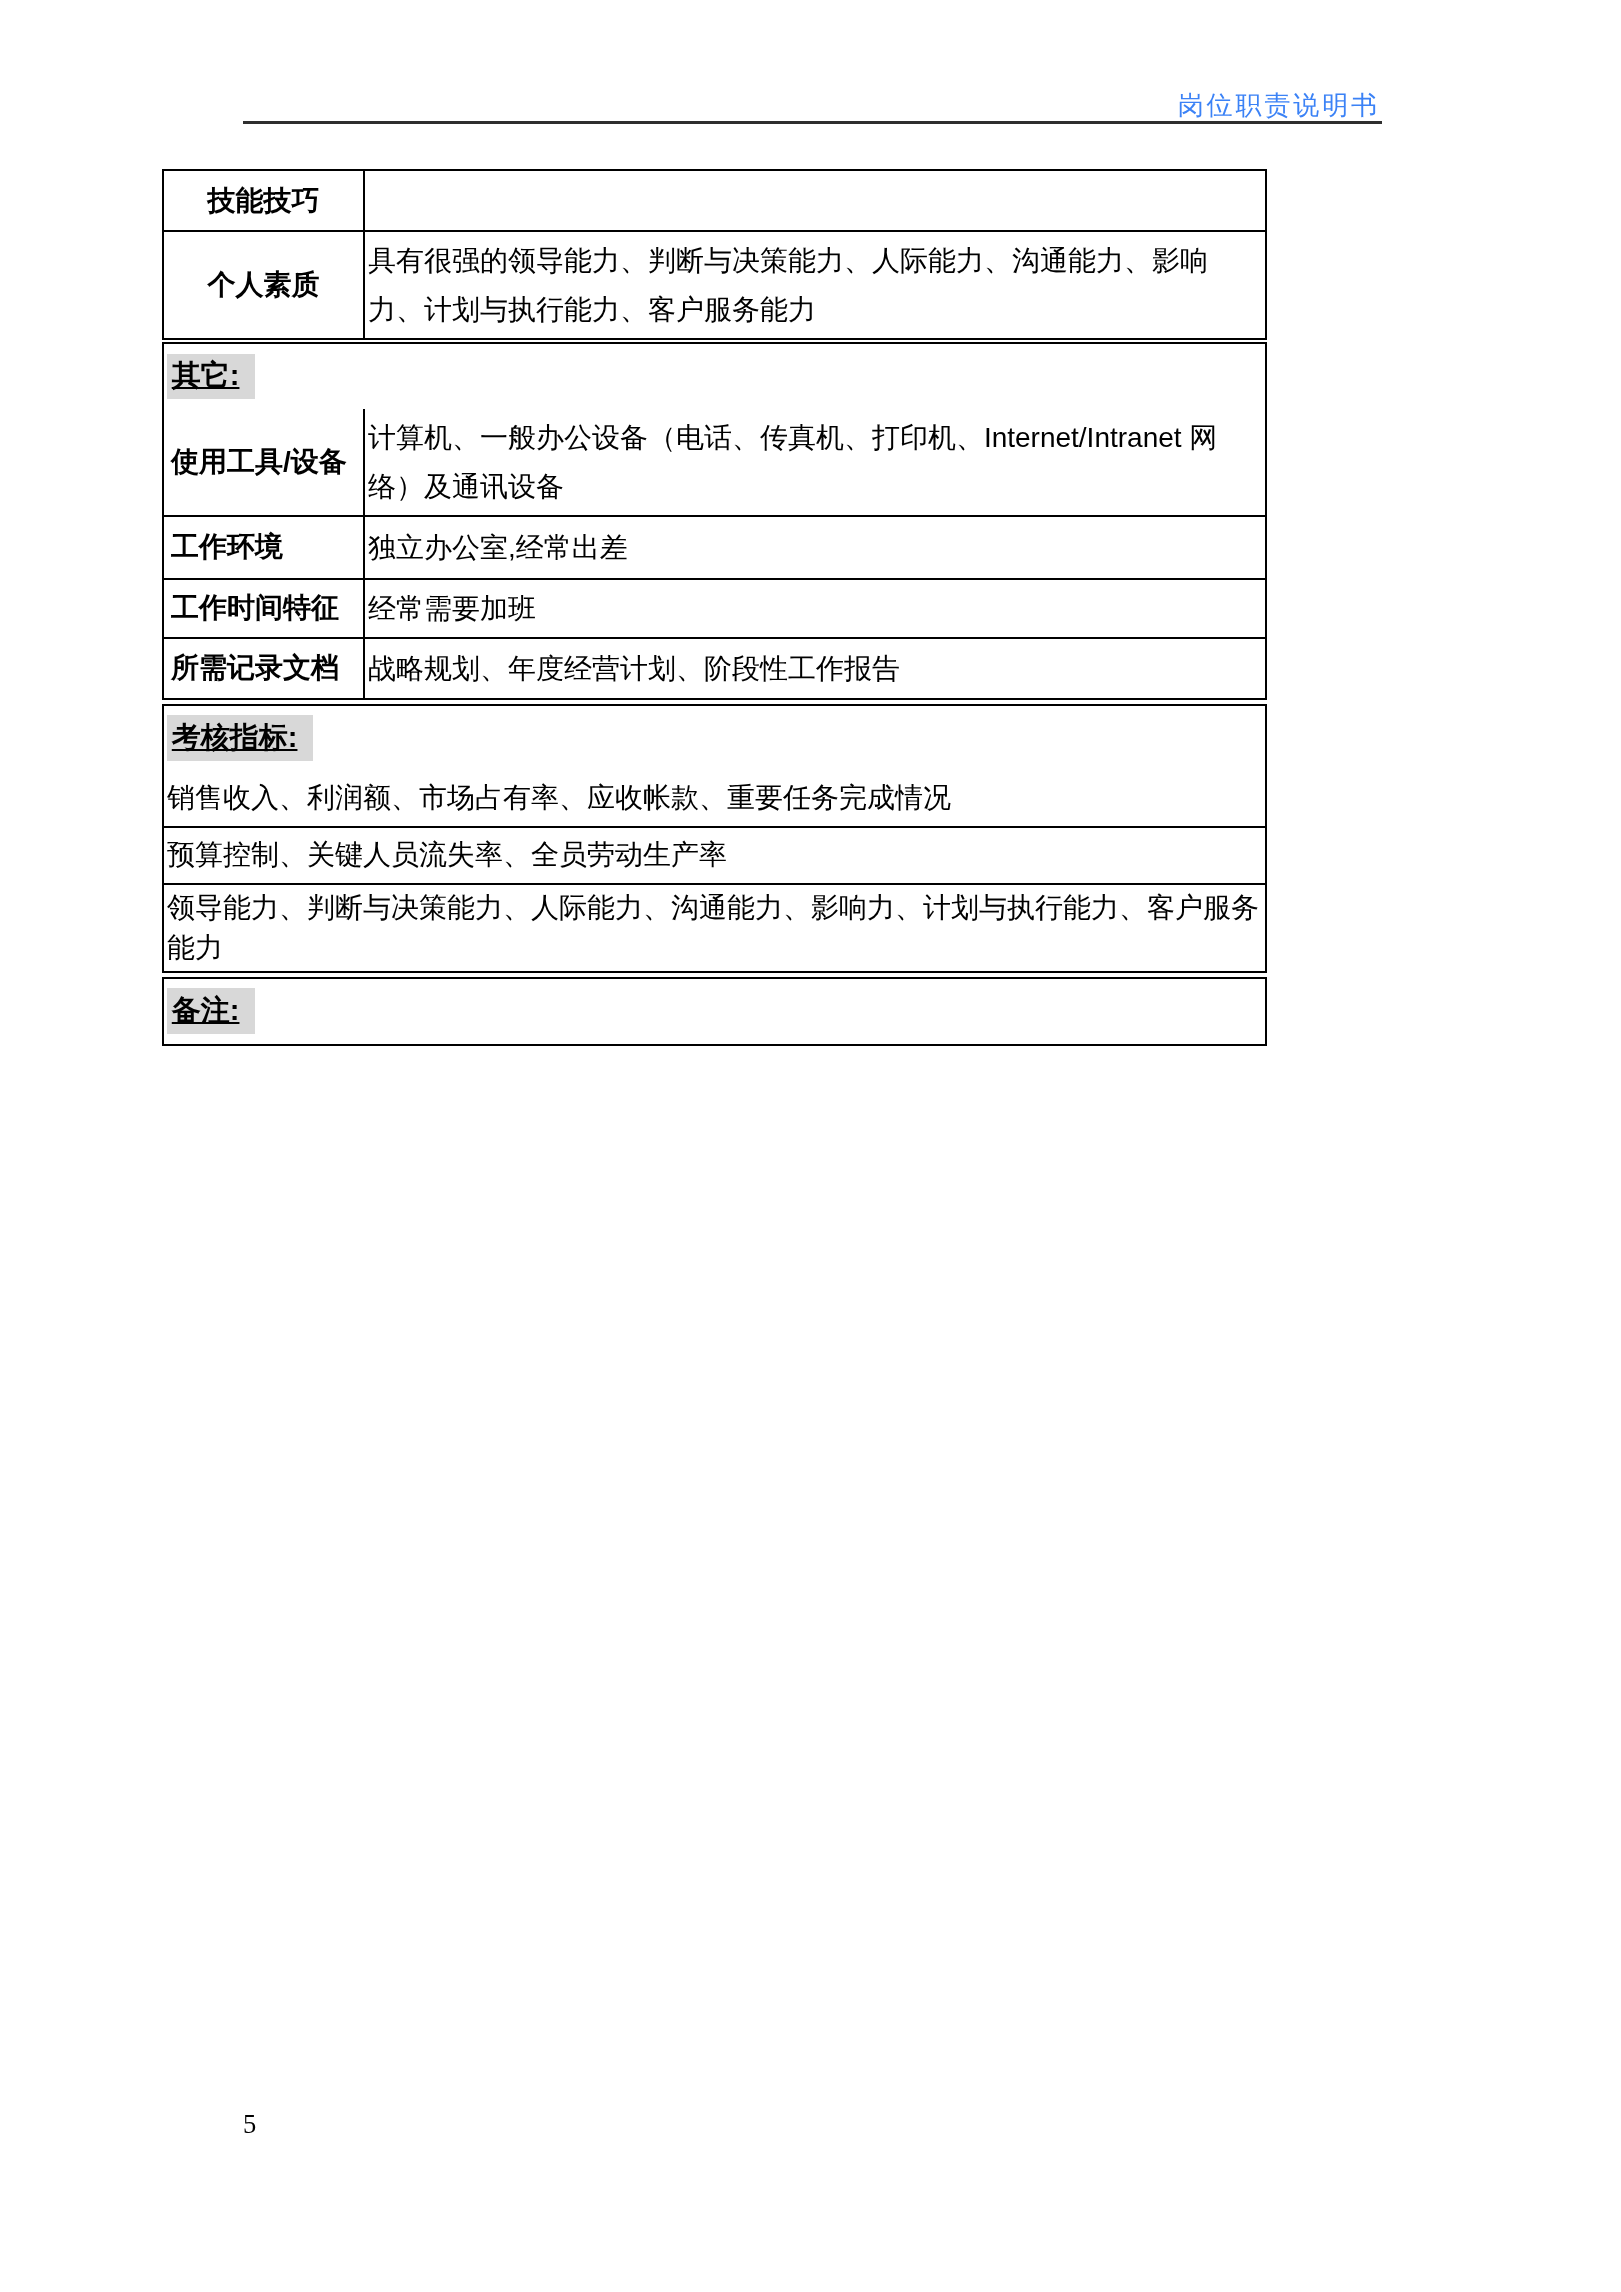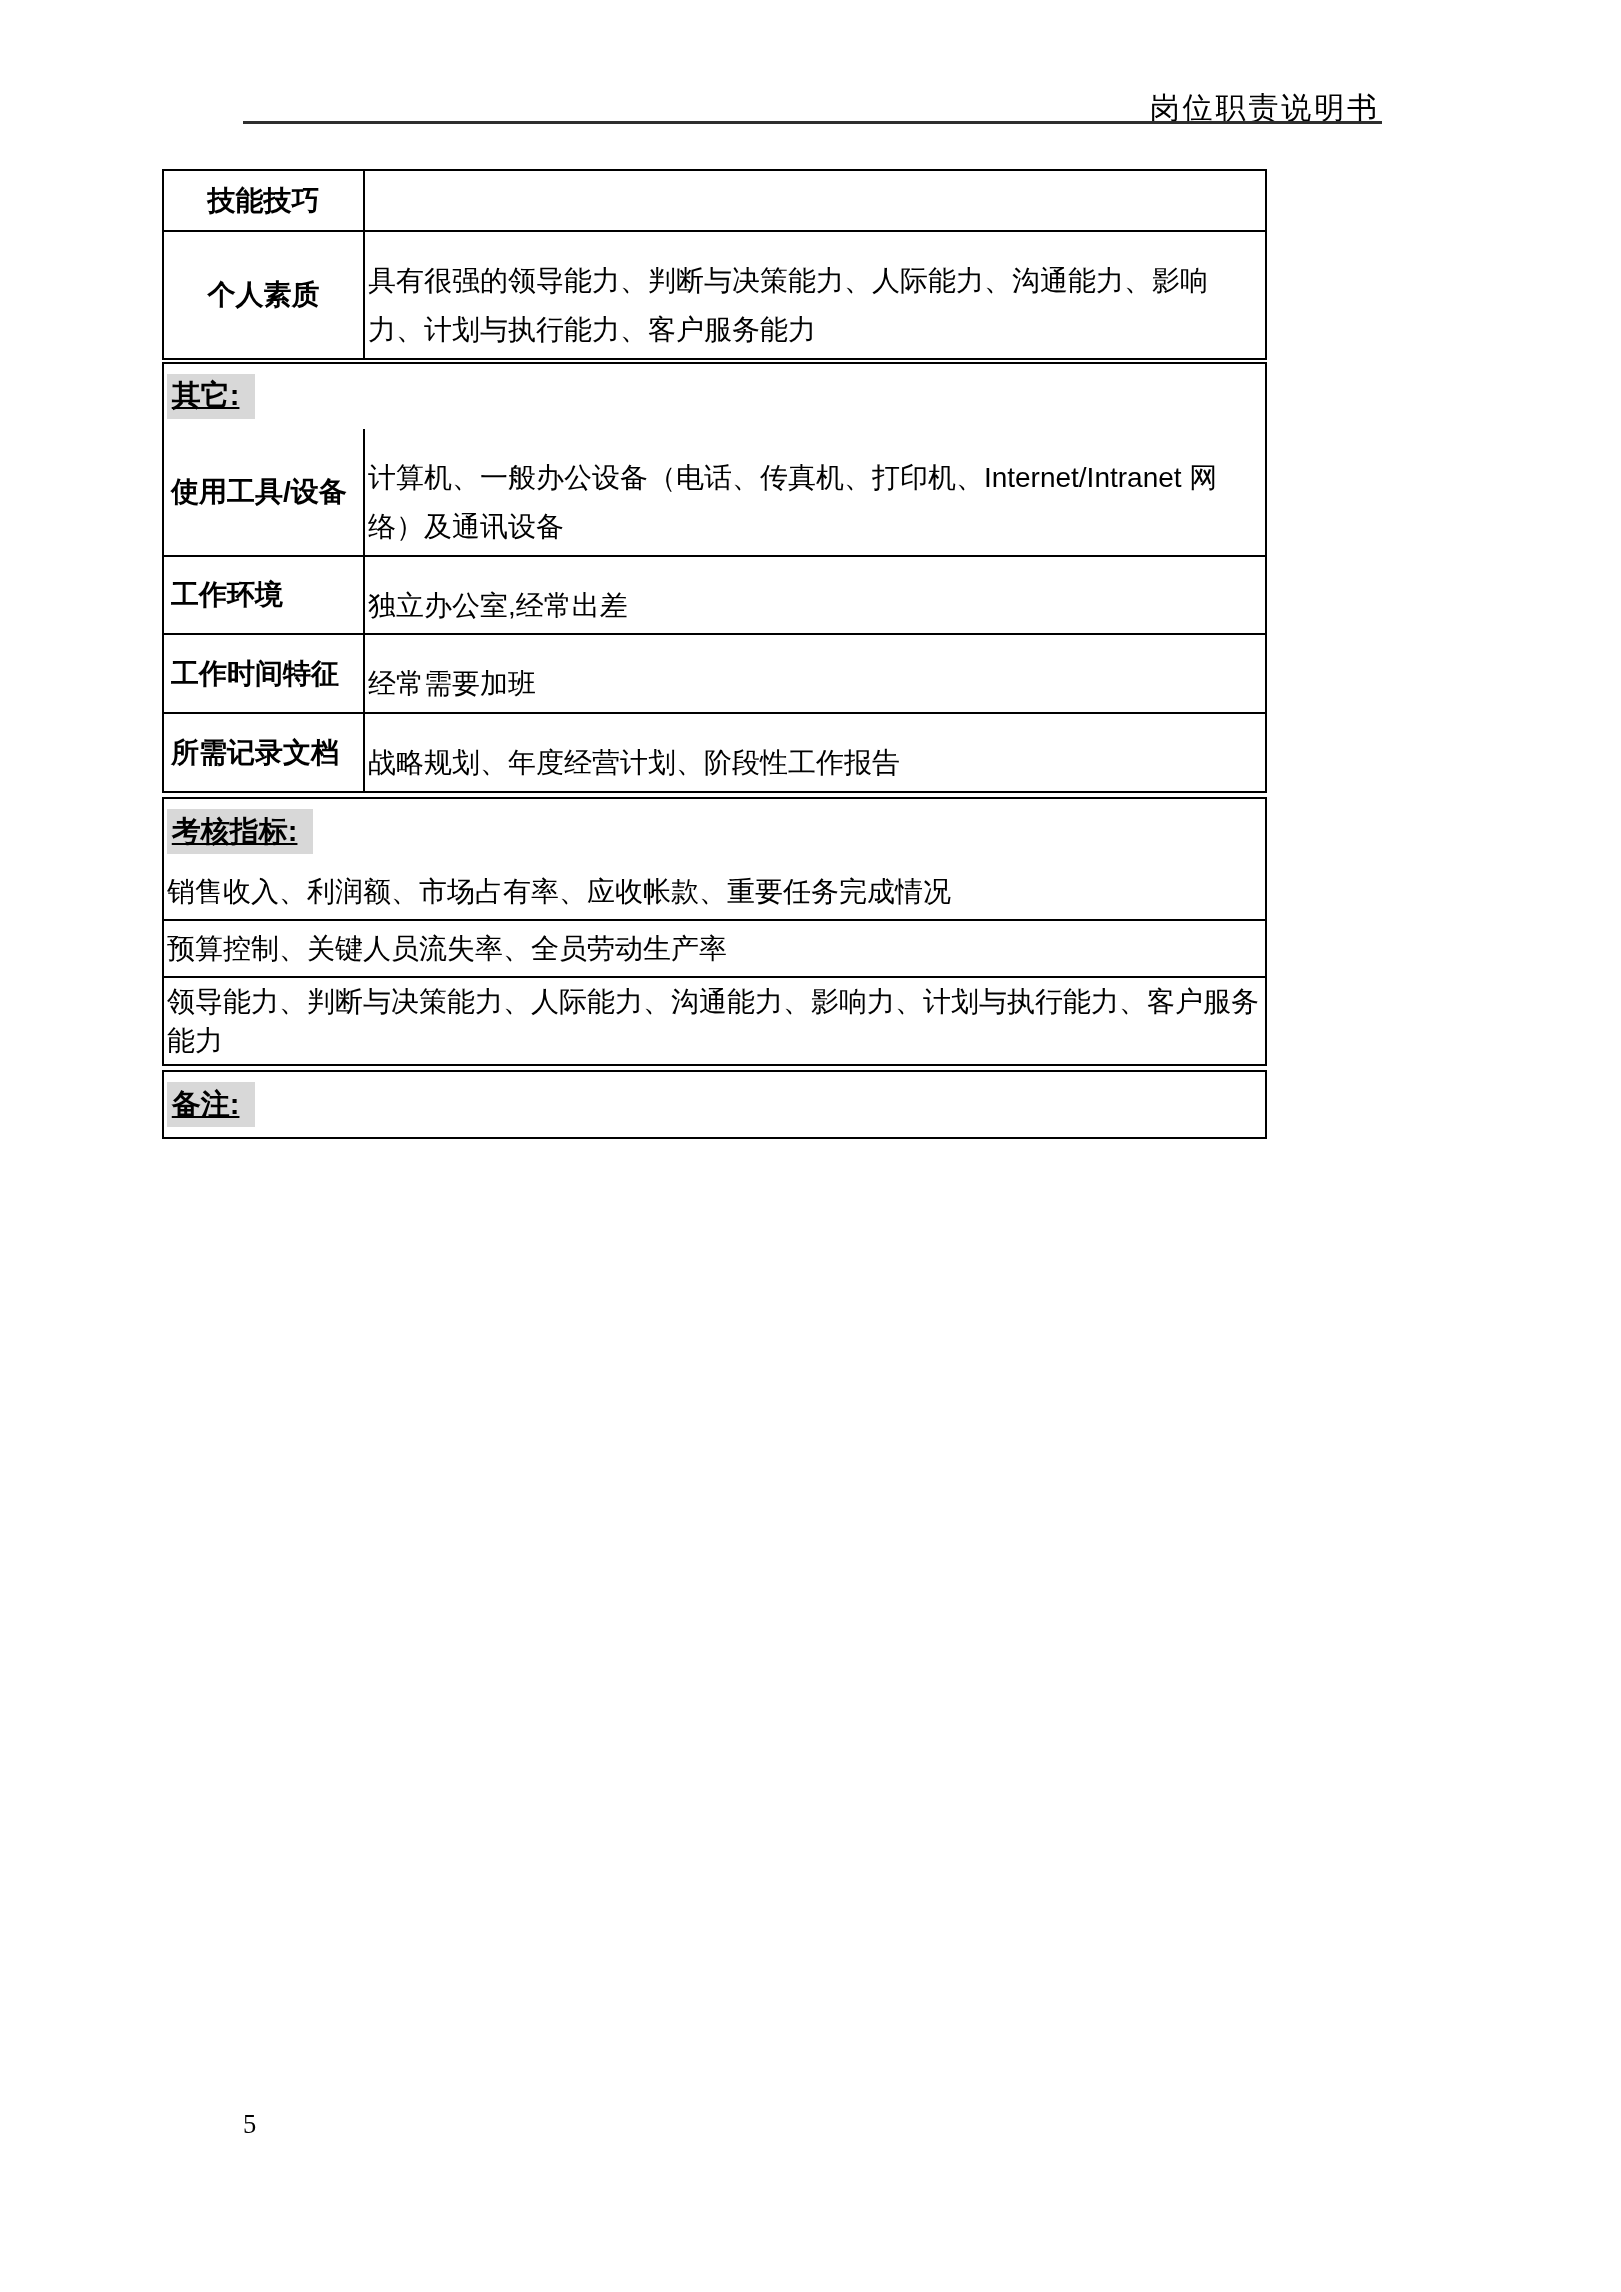--- a/index.html
+++ b/index.html
@@ -14,23 +14,23 @@
     font-family: "Liberation Sans", sans-serif;
     color: #000000;
   }
 
   
   .page-header-title {
     position: absolute;
     top: 88px;
     right: 241px;
     font-family: "Liberation Serif", serif;
-    font-size: 30px;
+    font-size: 26px;
     letter-spacing: 2.9px;
-    color: #000000;
+    color: #3b82f6;
   }
   .page-header-rule {
     position: absolute;
     top: 121px;
     left: 243px;
     width: 1139px;
     height: 2.9px;
     background: #2f2f2f;
   }
 
@@ -72,21 +72,20 @@
   .label-cell.left { padding-left: 7px; }
 
   .value-cell {
     box-sizing: border-box;
     flex: 1 1 auto;
     display: flex;
     align-items: center;
     font-size: 28px;
     line-height: 1.75;
     padding: 3.9px 5.9px 3.9px 2.9px;
-    margin-top: 20px;
   }
 
   .full-row {
     box-sizing: border-box;
     display: flex;
     align-items: center;
     font-size: 28px;
     line-height: 1.4;
     padding: 3.9px 5.9px 3.9px 2.9px;
   }

